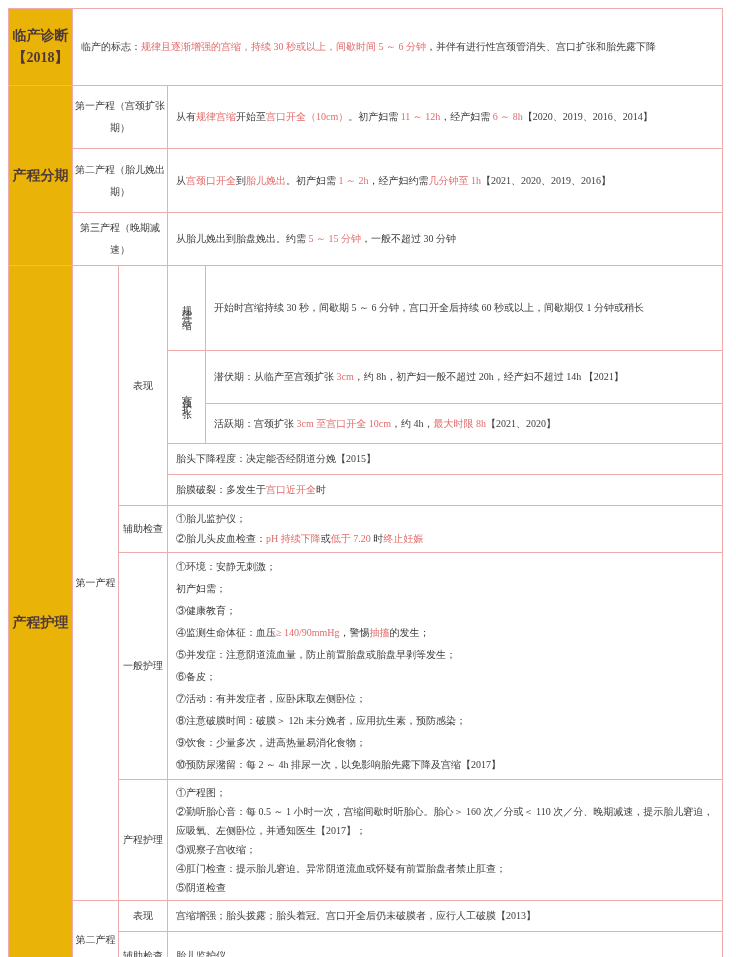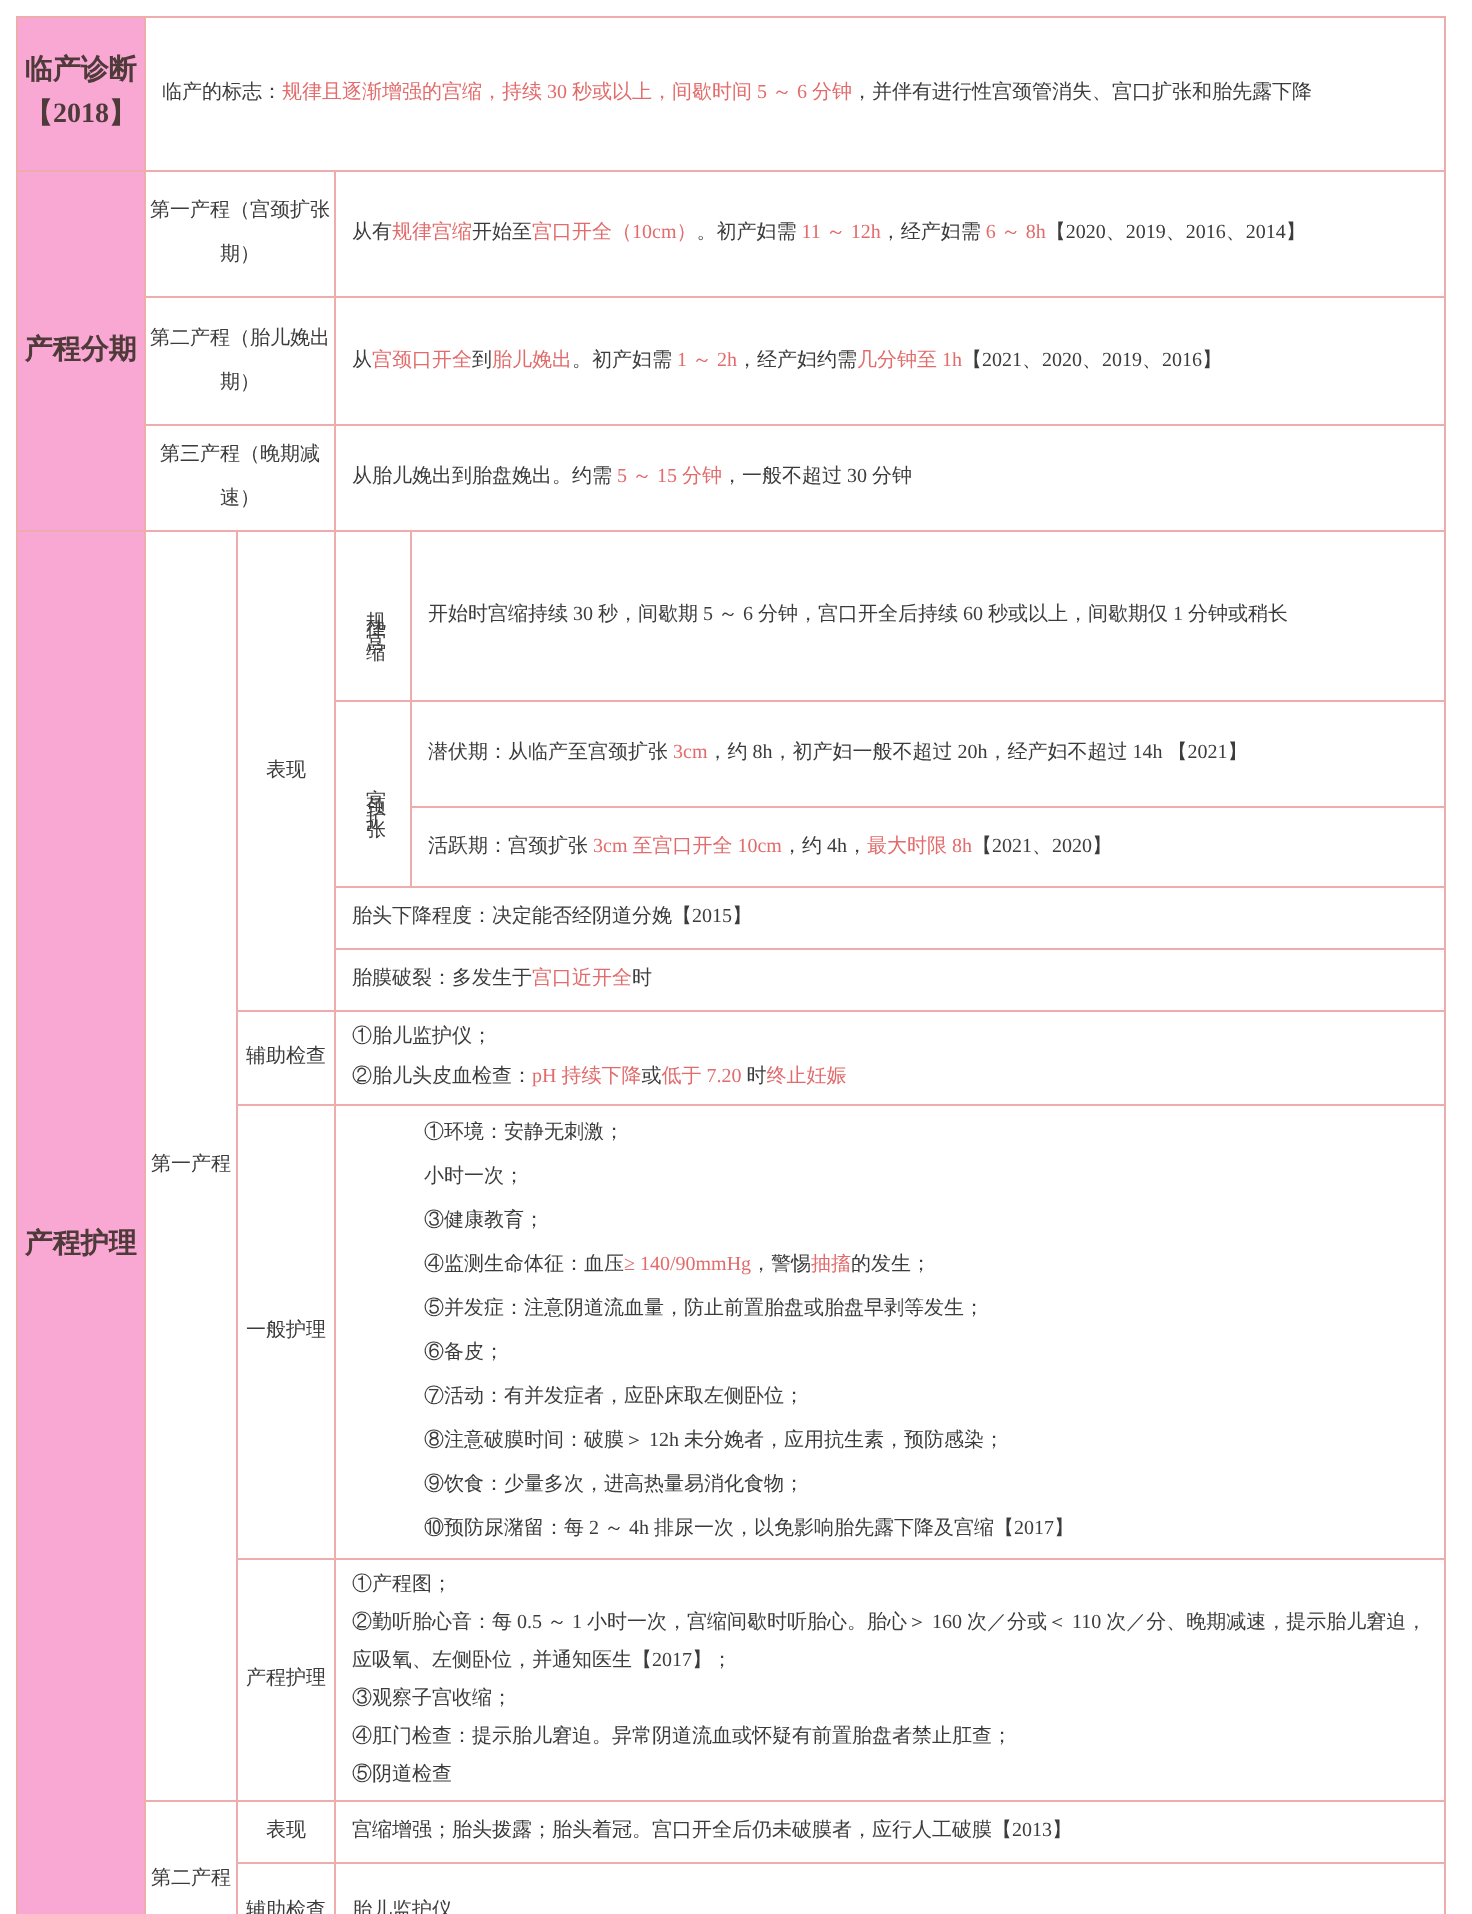--- a/index.html
+++ b/index.html
@@ -1,27 +1,27 @@
 <!DOCTYPE html>
 <html><head>
 <meta charset="utf-8">
 <style>
   html,body{margin:0;padding:0;background:#ffffff;}
   body{width:736px;height:957px;font-family:"Liberation Serif","DejaVu Serif",serif;color:#3c3c3c;}
   .wrap{padding:8px 0 0 8px;}
   table{border-collapse:collapse;table-layout:fixed;width:715px;}
   td{border:1px solid #efacac;vertical-align:middle;font-size:10px;overflow:hidden;}
-  td.hdr{background:#f9a8d4;color:#4f3a3a;font-weight:bold;text-align:center;padding:2px;font-size:14px;line-height:22px;}
+  td.hdr{background:#eab308;color:#4f3a3a;font-weight:bold;text-align:center;padding:2px;font-size:14px;line-height:22px;}
   td.lbl{text-align:center;padding:2px;line-height:22px;}
   td.vlbl{text-align:center;padding:2px;}
   .vtext{display:inline-block;writing-mode:vertical-lr;text-orientation:upright;letter-spacing:5px;line-height:1;}
   td.cnt{padding:3px 8px;text-align:left;}
   .line{line-height:24px;}
   .lines-26 .line{line-height:26px;}
-  .lines-22 .line{line-height:22px;margin-left:36px;}
+  .lines-22 .line{line-height:22px;}
   .lines-20 .line{line-height:20px;}
   .lines-19 .line{line-height:19px;}
   .red{color:#e26b6b;}
   
   tr.r1{height:77px;} tr.r2{height:63px;} tr.r3{height:64px;margin-top:34px;} tr.r4{height:53px;}
   tr.r5{height:85px;} tr.r6{height:53px;} tr.r7{height:40px;} tr.r8{height:27px;}
   tr.r9{height:27px;} tr.r10{height:40px;} tr.r11{height:220px;} tr.r12{height:116px;}
   tr.r13{height:27px;} tr.r14{height:48px;}
 </style>
 </head>
@@ -110,21 +110,21 @@
       <td class="lbl">辅助检查</td>
       <td class="cnt lines-20" colspan="2">
             <div class="line"><span>①胎儿监护仪；</span></div>
             <div class="line"><span>②胎儿头皮血检查：</span><span class="red">pH 持续下降</span><span>或</span><span class="red">低于 7.20</span><span> 时</span><span class="red">终止妊娠</span></div>
           </td>
     </tr>
     <tr class="r11">
       <td class="lbl">一般护理</td>
       <td class="cnt lines-22" colspan="2">
             <div class="line"><span>①环境：安静无刺激；</span></div>
-            <div class="line"><span>小时一次；</span></div>
+            <div class="line"><span>初产妇需；</span></div>
             <div class="line"><span>③健康教育；</span></div>
             <div class="line"><span>④监测生命体征：血压</span><span class="red">≥ 140/90mmHg</span><span>，警惕</span><span class="red">抽搐</span><span>的发生；</span></div>
             <div class="line"><span>⑤并发症：注意阴道流血量，防止前置胎盘或胎盘早剥等发生；</span></div>
             <div class="line"><span>⑥备皮；</span></div>
             <div class="line"><span>⑦活动：有并发症者，应卧床取左侧卧位；</span></div>
             <div class="line"><span>⑧注意破膜时间：破膜＞ 12h 未分娩者，应用抗生素，预防感染；</span></div>
             <div class="line"><span>⑨饮食：少量多次，进高热量易消化食物；</span></div>
             <div class="line"><span>⑩预防尿潴留：每 2 ～ 4h 排尿一次，以免影响胎先露下降及宫缩【2017】</span></div>
           </td>
     </tr>

